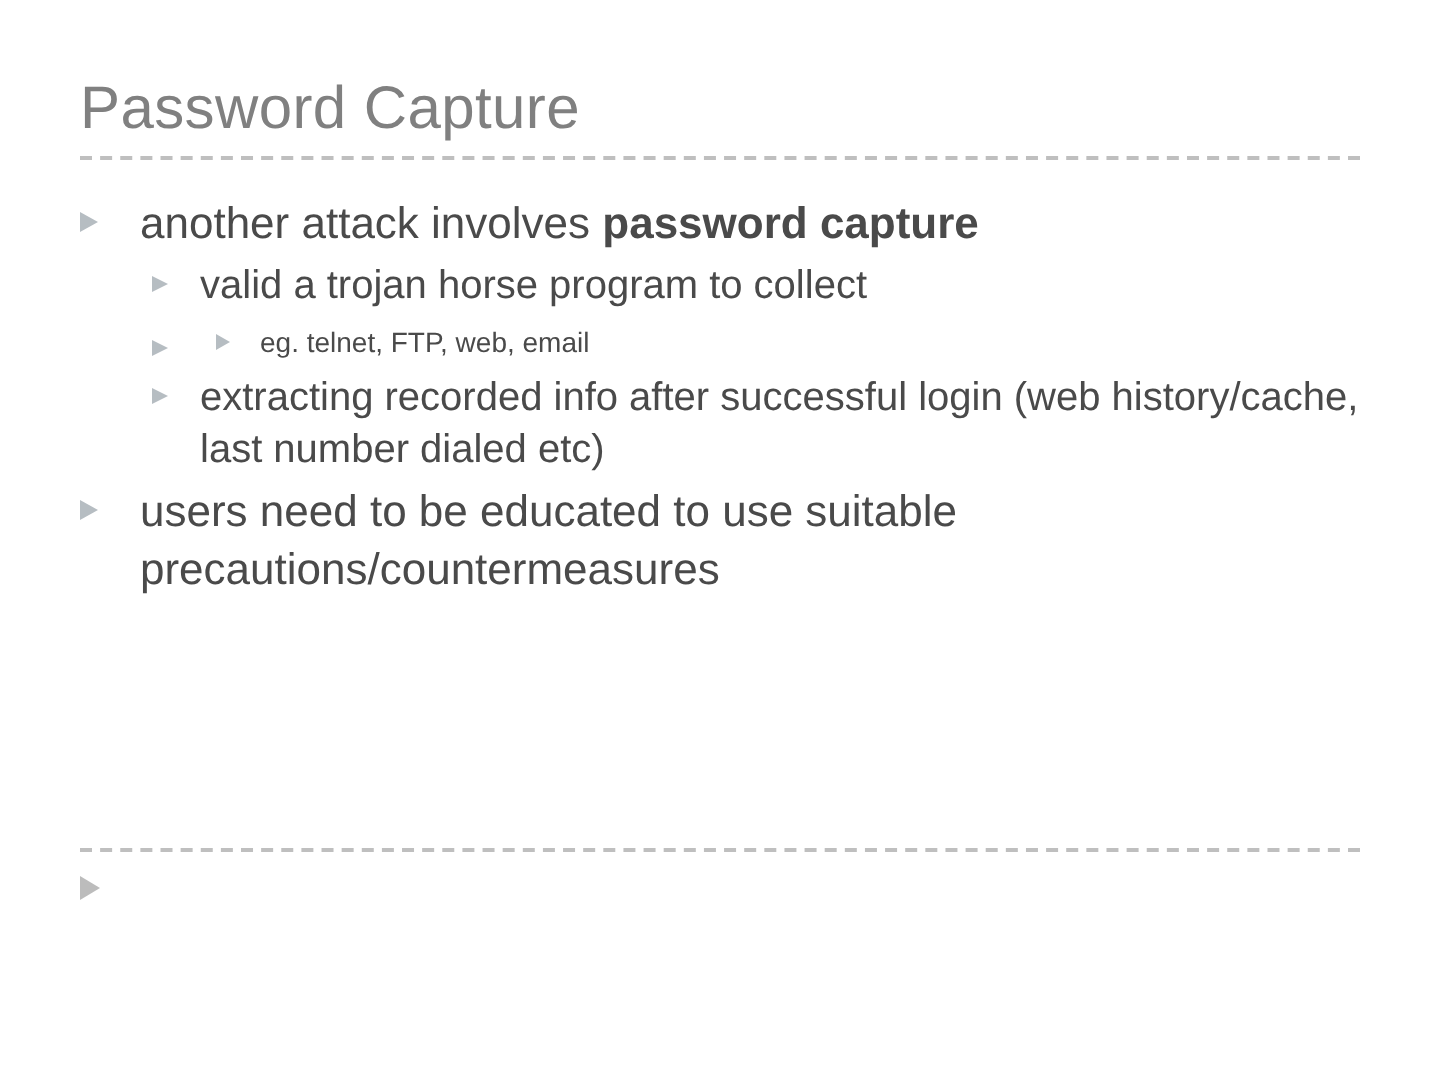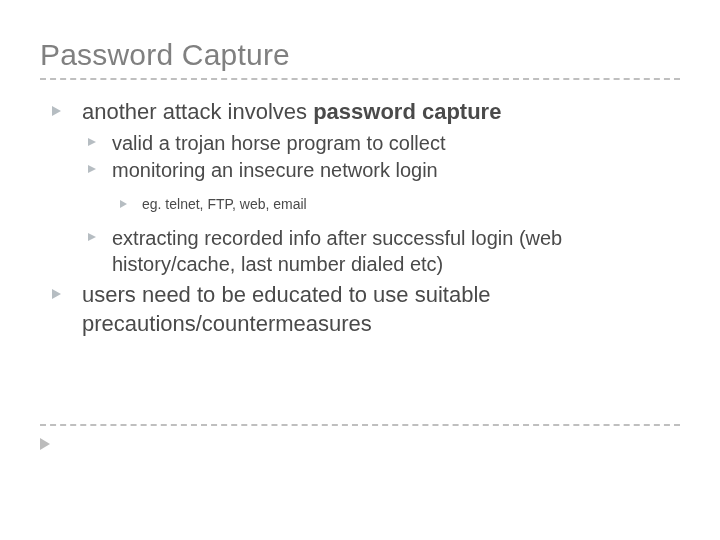--- a/index.html
+++ b/index.html
@@ -44,21 +44,21 @@
     position:absolute;
     left:40px;
     bottom:22px;
     width:0;height:0;
     border-top:6px solid transparent;
     border-bottom:6px solid transparent;
     border-left:10px solid #bcbcbc;
   }
   ul{
     list-style:none;
-    margin:12px;
+    margin:0;
     padding:0;
   }
   .lvl1 > li{
     position:relative;
     padding-left:30px;
     font-size:22px;
     line-height:1.28;
     color:#4a4a4a;
     margin-bottom:3px;
   }
@@ -118,21 +118,20 @@
 <div class="slide">
   <h1 class="title">Password Capture</h1>
   <hr class="dash">
 
   <ul class="lvl1">
     <li>
       <span>another attack involves </span><b>password capture</b>
       <ul class="lvl2">
         <li>valid a trojan horse program to collect</li>
         <li>
-          <span>monitoring an insecure network login</span>
           <ul class="lvl3">
             <li>eg. telnet, FTP, web, email</li>
           </ul>
         </li>
         <li>extracting recorded info after successful login (web history/cache, last number dialed etc)</li>
       </ul>
     </li>
     <li>users need to be educated to use suitable precautions/countermeasures</li>
   </ul>
 

